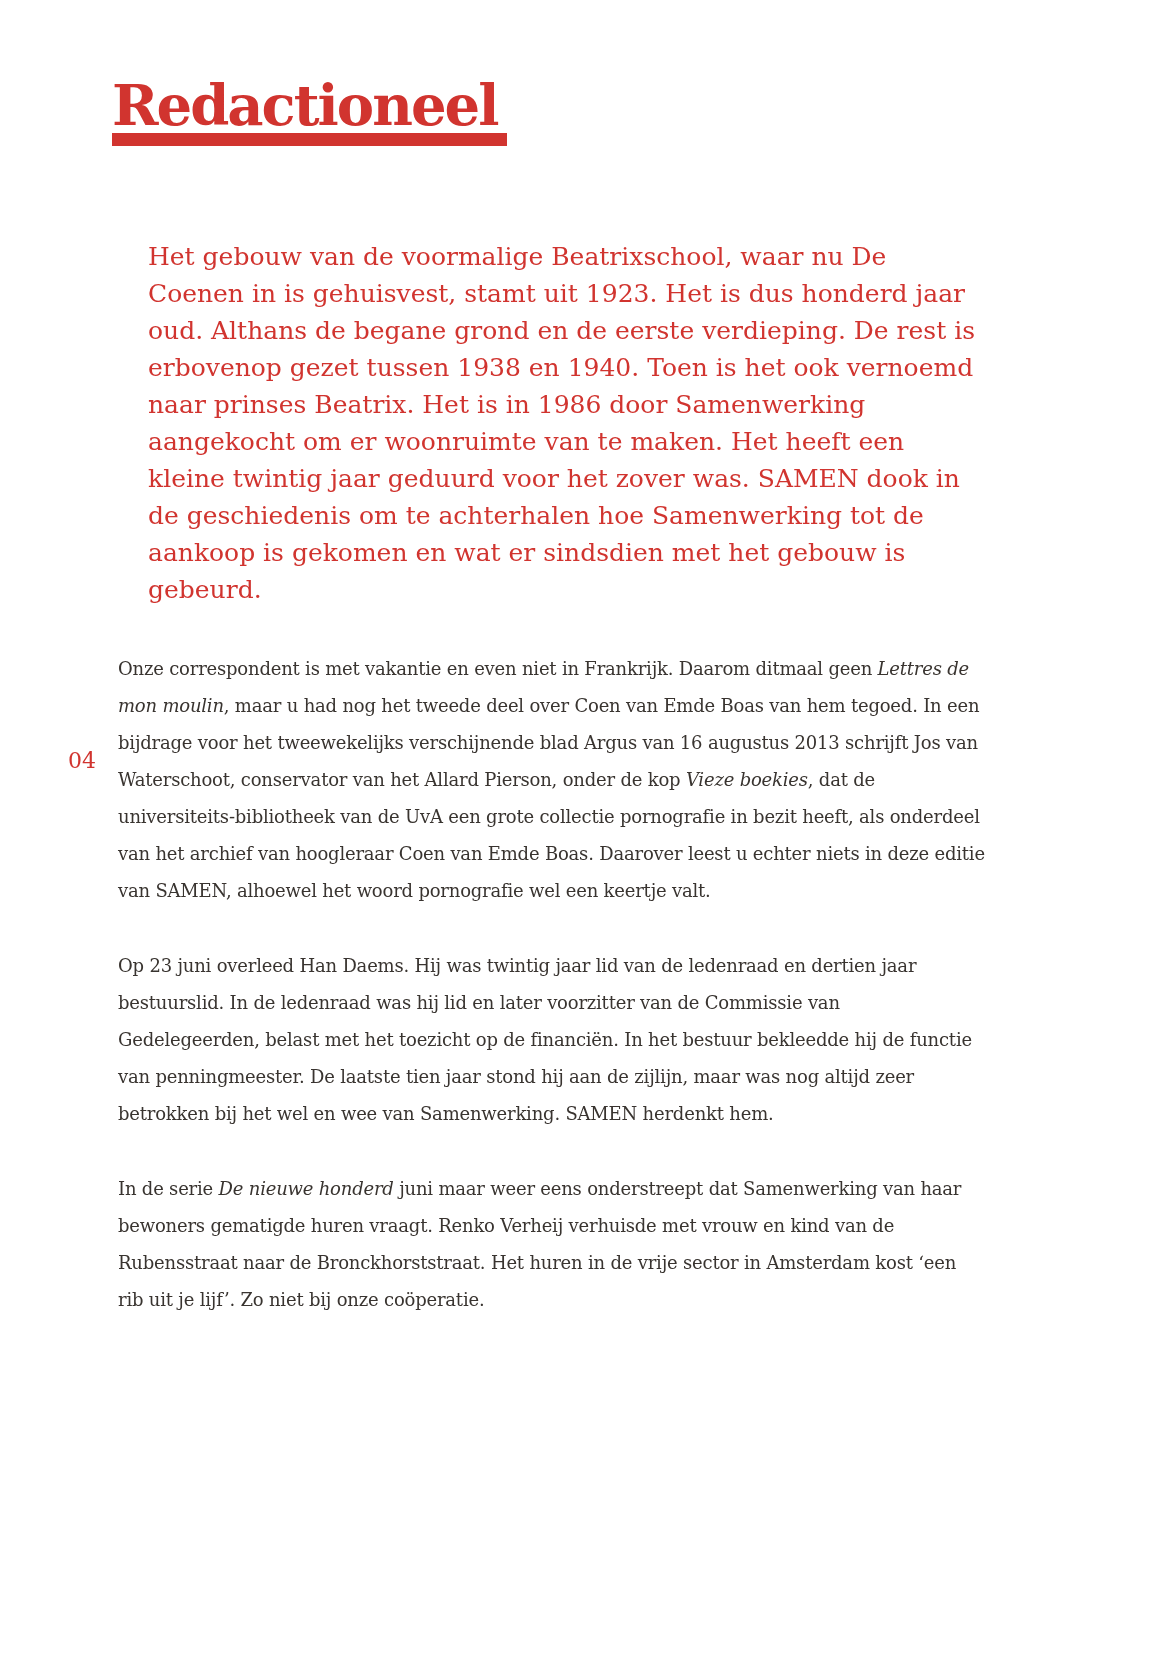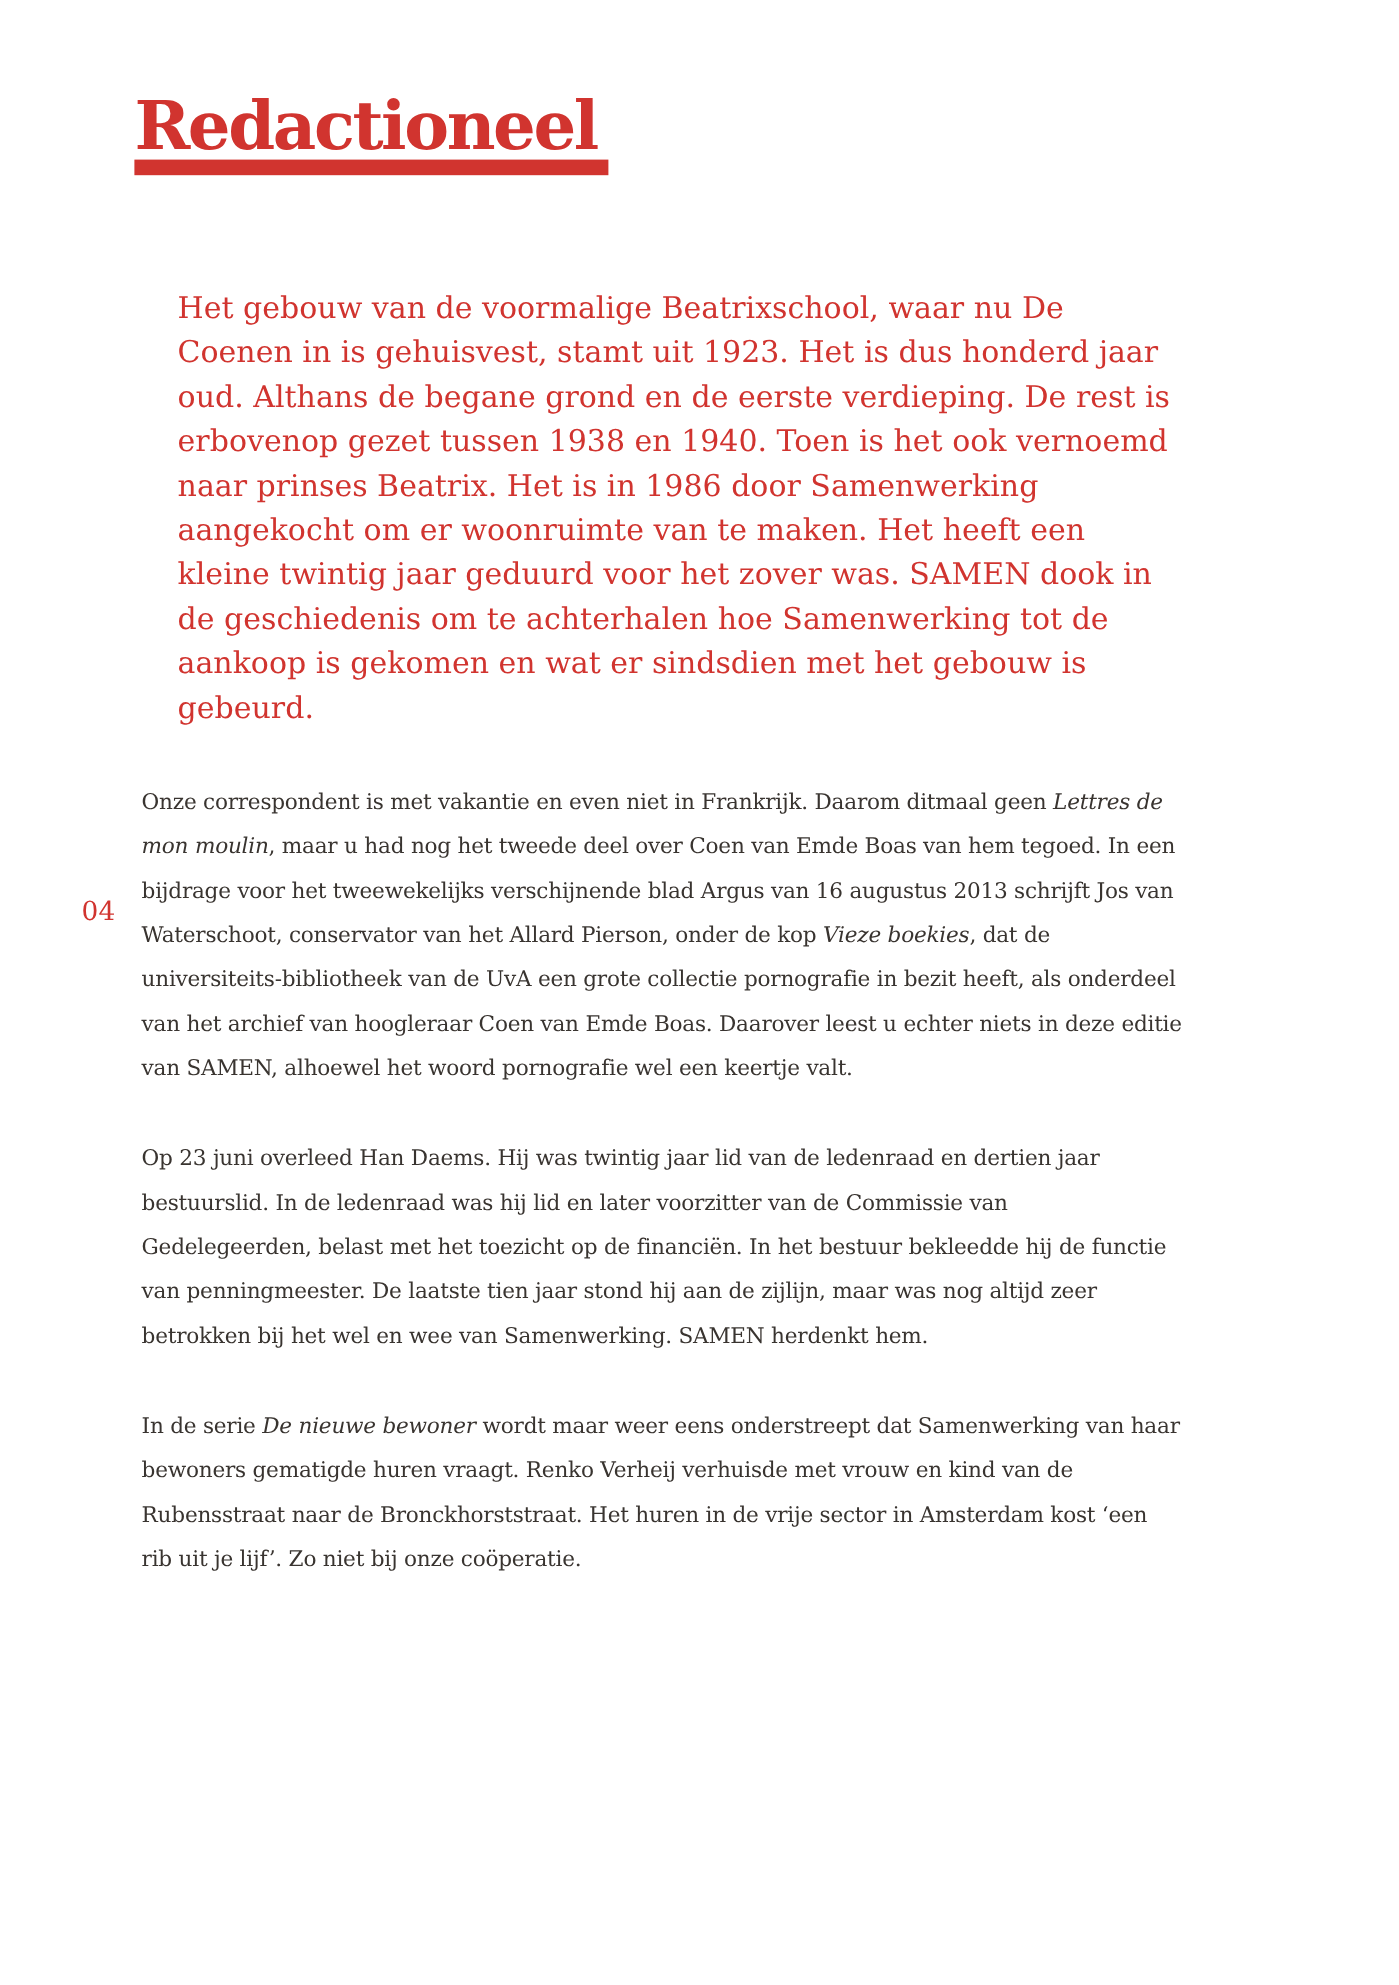--- a/index.html
+++ b/index.html
@@ -62,15 +62,15 @@
 <div class="page" style="--accent: #d1342f; --ink: #393430;">
   <div class="page-number">04</div>
 
   <h1 class="title">Redactioneel</h1>
 
   <p class="intro">Het gebouw van de voormalige Beatrixschool, waar nu De Coenen in is gehuisvest, stamt uit 1923. Het is dus honderd jaar oud. Althans de begane grond en de eerste verdieping. De rest is erbovenop gezet tussen 1938 en 1940. Toen is het ook vernoemd naar prinses Beatrix. Het is in 1986 door Samenwerking aangekocht om er woonruimte van te maken. Het heeft een kleine twintig jaar geduurd voor het zover was. SAMEN dook in de geschiedenis om te achterhalen hoe Samenwerking tot de aankoop is gekomen en wat er sindsdien met het gebouw is gebeurd.</p>
 
   <div class="body-text">
       <p class="body-para"><span>Onze correspondent is met vakantie en even niet in Frankrijk. Daarom ditmaal geen </span><span class="em">Lettres de mon moulin</span><span>, maar u had nog het tweede deel over Coen van Emde Boas van hem tegoed. In een bijdrage voor het tweewekelijks verschijnende blad Argus van 16 augustus 2013 schrijft Jos van Waterschoot, conservator van het Allard Pierson, onder de kop </span><span class="em">Vieze boekies</span><span>, dat de universiteits-bibliotheek van de UvA een grote collectie pornografie in bezit heeft, als onderdeel van het archief van hoogleraar Coen van Emde Boas. Daarover leest u echter niets in deze editie van SAMEN, alhoewel het woord pornografie wel een keertje valt.</span></p>
       <p class="body-para"><span>Op 23 juni overleed Han Daems. Hij was twintig jaar lid van de ledenraad en dertien jaar bestuurslid. In de ledenraad was hij lid en later voorzitter van de Commissie van Gedelegeerden, belast met het toezicht op de financiën. In het bestuur bekleedde hij de functie van penningmeester. De laatste tien jaar stond hij aan de zijlijn, maar was nog altijd zeer betrokken bij het wel en wee van Samenwerking. SAMEN herdenkt hem.</span></p>
-      <p class="body-para"><span>In de serie </span><span class="em">De nieuwe bewoner</span><span> wordt maar weer eens onderstreept dat Samenwerking van haar bewoners gematigde huren vraagt. Renko Verheij verhuisde met vrouw en kind van de Rubensstraat naar de Bronckhorststraat. Het huren in de vrije sector in Amsterdam kost ‘een rib uit je lijf’. Zo niet bij onze coöperatie.</span></p>
+      <p class="body-para"><span>In de serie </span><span class="em">De nieuwe honderd</span><span> juni maar weer eens onderstreept dat Samenwerking van haar bewoners gematigde huren vraagt. Renko Verheij verhuisde met vrouw en kind van de Rubensstraat naar de Bronckhorststraat. Het huren in de vrije sector in Amsterdam kost ‘een rib uit je lijf’. Zo niet bij onze coöperatie.</span></p>
     </div>
 </div>
 
 </body></html>

